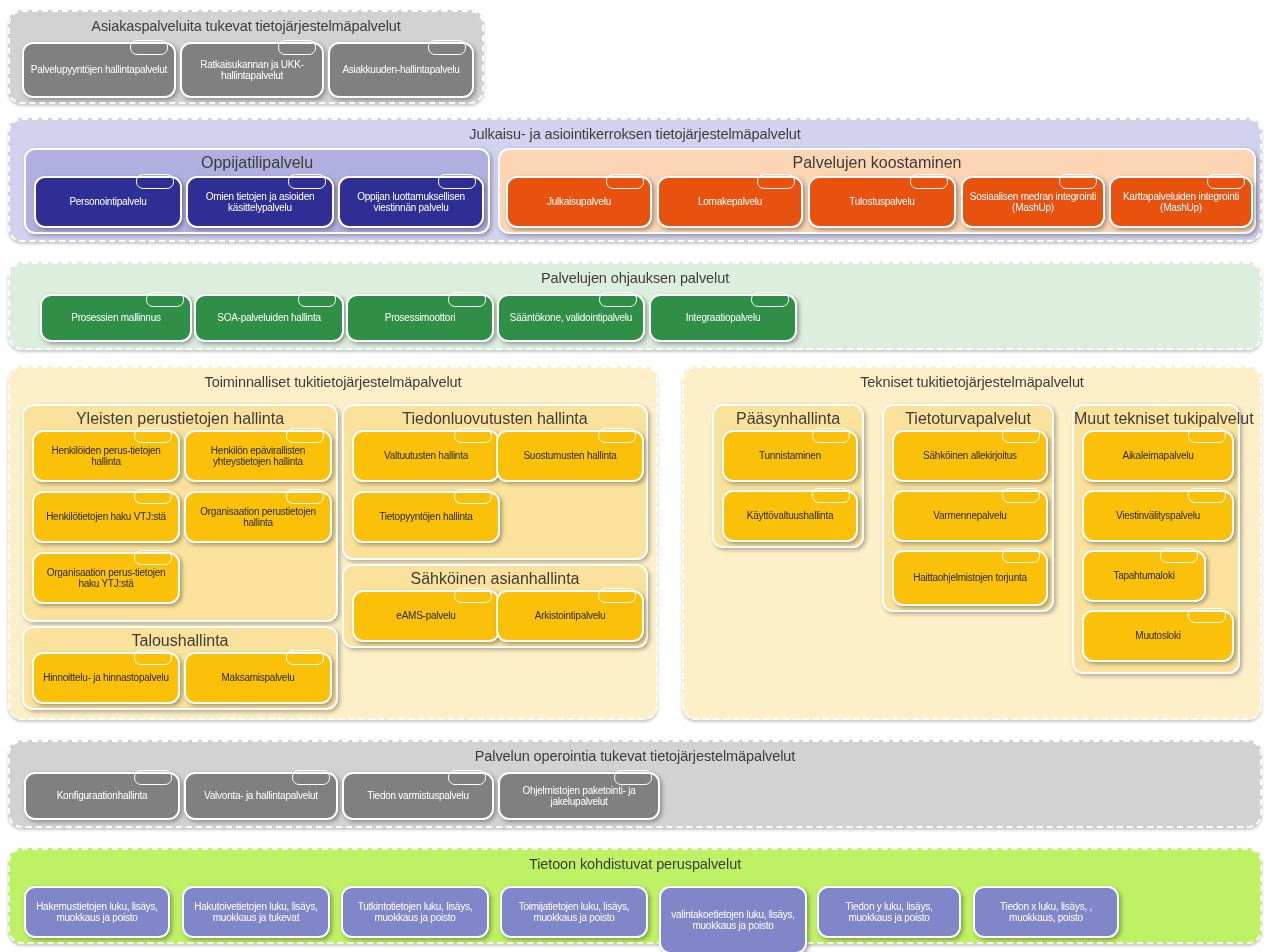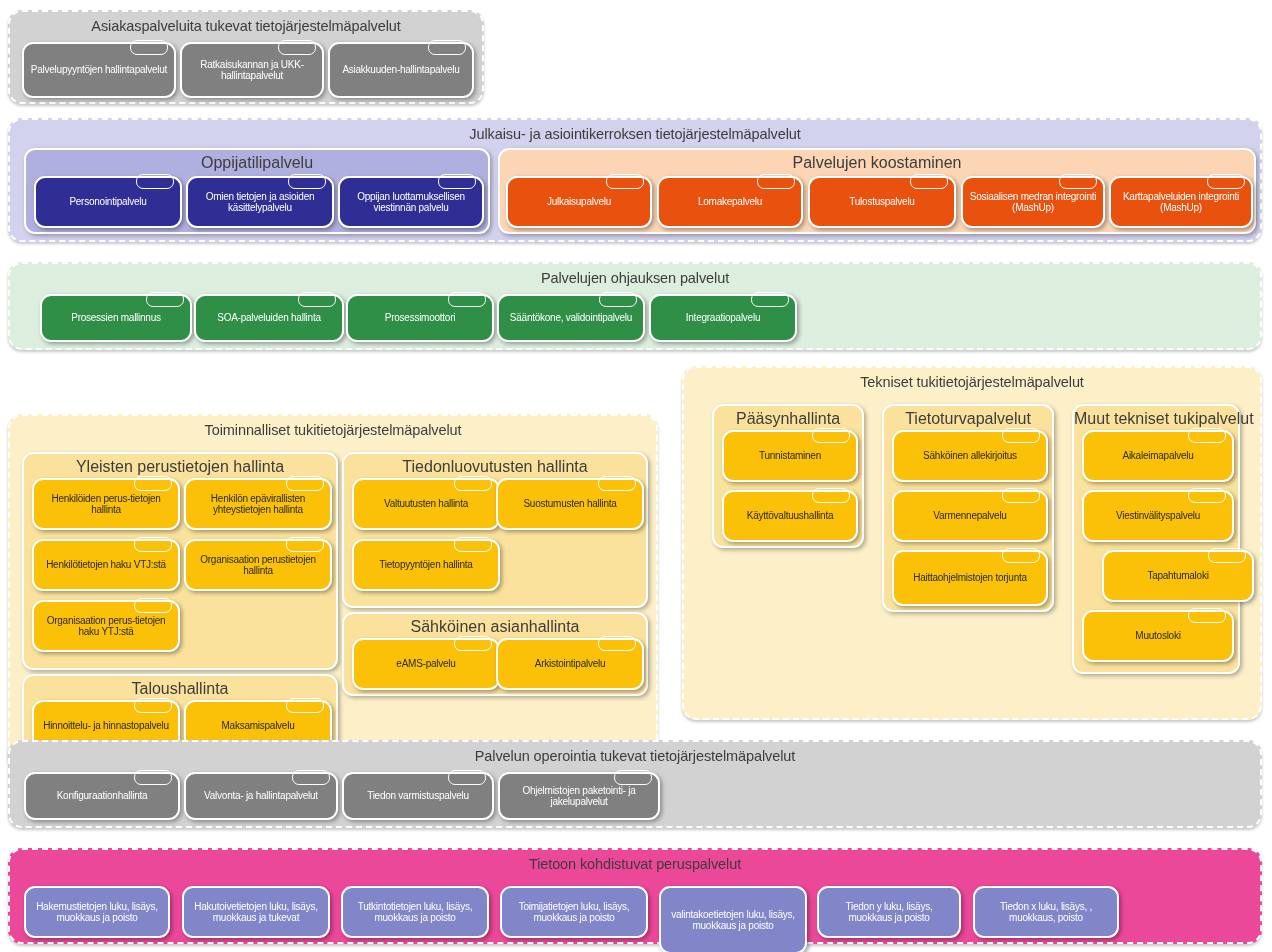--- a/index.html
+++ b/index.html
@@ -91,21 +91,21 @@
 
   .band.b-green {background:#dceedd;}
   .t-green      {background:#2f8f46;}
   .t-green  .lbl{color:#ffffff;}
 
   .band.b-cream {background:#fdf0c8;}
   .group.g-amber{background:#fbe29c;}
   .t-yellow     {background:#fbc108;}
   .t-yellow .lbl{color:#2b2b2b;}
 
-  .band.b-lemon {background:#ec4899;}
+  .band.b-lemon {background:#bef264;}
   .t-peri       {background:#8186c8;}
   .t-peri   .lbl{color:#ffffff;}
 </style>
 </head>
 <body>
 
 <div id="stage">
 
   <div class="band b-gray" style="left:8px;top:10px;width:476px;height:94px;">
     <div class="band-title">Asiakaspalveluita tukevat tietojärjestelmäpalvelut</div>
@@ -184,21 +184,21 @@
     <div class="leaf t-green" style="left:487px;top:30px;width:148px;height:48px;">
       <span class="cap"></span>
       <span class="lbl">Sääntökone, validointipalvelu</span>
     </div>
     <div class="leaf t-green" style="left:639px;top:30px;width:148px;height:48px;">
       <span class="cap"></span>
       <span class="lbl">Integraatiopalvelu</span>
     </div>
   </div>
 
-  <div class="band b-cream" style="left:8px;top:366px;width:650px;height:354px;margin-top:48px;">
+  <div class="band b-cream" style="left:8px;top:366px;width:650px;height:354px;">
     <div class="band-title">Toiminnalliset tukitietojärjestelmäpalvelut</div>
 
     <div class="group g-amber" style="left:12px;top:36px;width:316px;height:218px;">
       <div class="group-title">Yleisten perustietojen hallinta</div>
       <div class="leaf t-yellow" style="left:8px;top:24px;width:148px;height:52px;">
         <span class="cap"></span>
         <span class="lbl">Henkilöiden perus-tietojen hallinta</span>
       </div>
       <div class="leaf t-yellow" style="left:160px;top:24px;width:148px;height:52px;">
         <span class="cap"></span>
@@ -293,21 +293,21 @@
     <div class="group g-amber" style="left:388px;top:36px;width:168px;height:270px;">
       <div class="group-title">Muut tekniset tukipalvelut</div>
       <div class="leaf t-yellow" style="left:8px;top:24px;width:152px;height:52px;">
         <span class="cap"></span>
         <span class="lbl">Aikaleimapalvelu</span>
       </div>
       <div class="leaf t-yellow" style="left:8px;top:84px;width:152px;height:52px;">
         <span class="cap"></span>
         <span class="lbl">Viestinvälityspalvelu</span>
       </div>
-      <div class="leaf t-yellow" style="left:8px;top:144px;width:152px;height:52px;margin-left:20px;">
+      <div class="leaf t-yellow" style="left:8px;top:144px;width:124px;height:52px;">
         <span class="cap"></span>
         <span class="lbl">Tapahtumaloki</span>
       </div>
       <div class="leaf t-yellow" style="left:8px;top:204px;width:152px;height:52px;">
         <span class="cap"></span>
         <span class="lbl">Muutosloki</span>
       </div>
     </div>
   </div>
 

